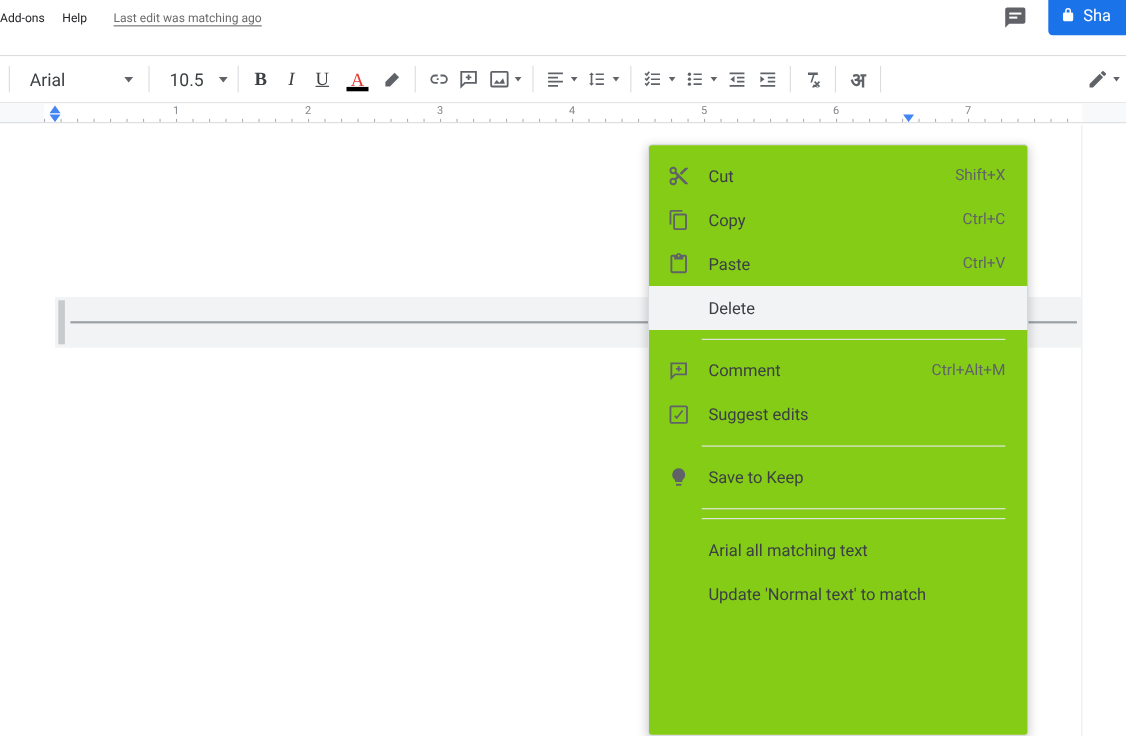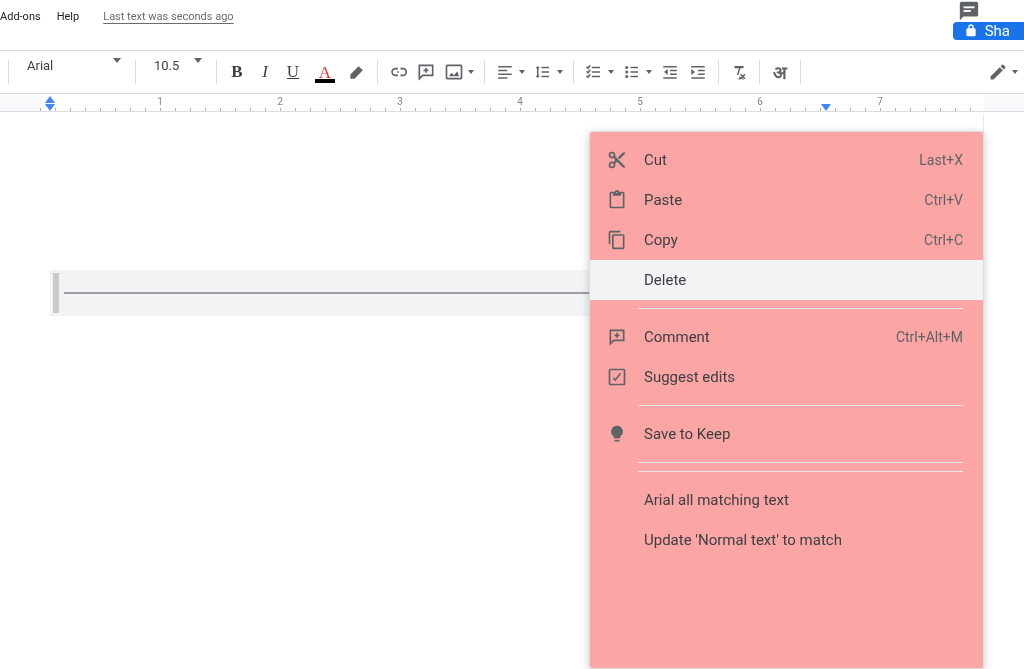--- a/index.html
+++ b/index.html
@@ -29,23 +29,23 @@
     color: #6b6b6b;
     text-decoration: underline;
     text-underline-offset: 3px;
     cursor: pointer;
   }
   .top-right {
     position: absolute;
     right: 0;
     top: 0;
     display: flex;
-    align-items: flex-start;
+    align-items: flex-end;
+    gap: 14px;
     height: 32px;
-    flex-direction: column;
   }
   .comment-bubble {
     width: 32px; height: 32px;
     display: flex; align-items: center; justify-content: center;
     color: #5f6368;
     cursor: pointer;
   }
   .share-btn {
     background: #1a73e8;
     color: #fff;
@@ -77,23 +77,23 @@
   .tb-btn {
     min-width: 24px;
     height: 28px;
     display: flex; align-items: center; justify-content: center;
     color: #5f6368;
     cursor: pointer;
     border-radius: 2px;
     padding: 0 2px;
   }
   .tb-dropdown {
-    display: flex; 
+    display: flex; align-items: center;
     color: #3c4043;
-    font-size: 13px;
+    font-size: 16px;
     padding: 0 6px 0 10px;
     cursor: pointer;
     height: 28px;
   }
   .tb-dropdown .tri { margin-left: 14px; }
   .tri {
     width: 0; height: 0;
     border-left: 4px solid transparent;
     border-right: 4px solid transparent;
     border-top: 5px solid #5f6368;
@@ -193,23 +193,23 @@
     position: absolute; left: 14px; right: 4px;
     top: 50%; transform: translateY(-50%);
     height: 2px; background: #9aa0a6;
   }
 
   
   .ctx {
     position: absolute;
     left: 589px;
     top: 131px;
-    width: 395px;
+    width: 346px;
     bottom: 0;
-    background: #fca5a5;
+    background: #84cc16;
     box-shadow: 0 2px 10px rgba(0,0,0,.2);
     border: 1px solid #dadce0;
     border-radius: 4px;
     padding: 8px 0;
     font-size: 15px;
     color: #3c4043;
   }
   .ctx .item {
     height: 40px;
     display: flex; align-items: center;
@@ -228,21 +228,21 @@
   .noicon { width: 22px; margin-right: 16px; }
 
   svg { display: block; }
 </style>
 </head>
 <body>
 
 <div class="menubar">
   <span class="menu-item">Add-ons</span>
   <span class="menu-item">Help</span>
-  <span class="last-edit">Last text was seconds ago</span>
+  <span class="last-edit">Last edit was matching ago</span>
 </div>
 <div class="top-right">
   <div class="comment-bubble">
     <svg width="22" height="22" viewBox="0 0 24 24">
         <path fill="#5f6368" d="M20 2H4c-1.1 0-2 .9-2 2v18l4-4h14c1.1 0 2-.9 2-2V4C22 2.9 21.1 2 20 2z"></path>
         <rect x="6" y="7" width="12" height="2" fill="#fff"></rect>
         <rect x="6" y="11" width="8" height="2" fill="#fff"></rect>
       </svg>
   </div>
   <div class="share-btn">
@@ -477,39 +477,39 @@
 </div>
 
 <div class="ctx" id="ctx">
     <div class="item">
       <span class="ico">
         <svg width="20" height="20" viewBox="0 0 24 24">
           <path fill="#5f6368" d="M9.64 7.64C9.87 7.14 10 6.59 10 6a4 4 0 1 0-4 4c.59 0 1.14-.13 1.64-.36L10 12l-2.36 2.36C7.14 14.13 6.59 14 6 14a4 4 0 1 0 4 4c0-.59-.13-1.14-.36-1.64L12 14l7 7h3v-1L9.64 7.64zM6 8a2 2 0 1 1 0-4 2 2 0 0 1 0 4zm0 12a2 2 0 1 1 0-4 2 2 0 0 1 0 4zM22 4v-1h-3l-6 6 2 2 7-7z"></path>
         </svg>
       </span>
       <span class="label">Cut</span>
-      <span class="sc">Last+X</span>
+      <span class="sc">Shift+X</span>
+    </div>
+    <div class="item">
+      <span class="ico">
+        <svg width="20" height="20" viewBox="0 0 24 24">
+          <path fill="#5f6368" d="M16 1H4a2 2 0 0 0-2 2v14h2V3h12V1zm3 4H8a2 2 0 0 0-2 2v14a2 2 0 0 0 2 2h11a2 2 0 0 0 2-2V7a2 2 0 0 0-2-2zm0 16H8V7h11v14z"></path>
+        </svg>
+      </span>
+      <span class="label">Copy</span>
+      <span class="sc">Ctrl+C</span>
     </div>
     <div class="item">
       <span class="ico">
         <svg width="20" height="20" viewBox="0 0 24 24">
           <path fill="#5f6368" d="M19 2h-4.18A3 3 0 0 0 12 0a3 3 0 0 0-2.82 2H5a2 2 0 0 0-2 2v16a2 2 0 0 0 2 2h14a2 2 0 0 0 2-2V4a2 2 0 0 0-2-2zm-7 0a1 1 0 1 1 0 2 1 1 0 0 1 0-2zm7 18H5V4h2v3h10V4h2v16z"></path>
         </svg>
       </span>
       <span class="label">Paste</span>
       <span class="sc">Ctrl+V</span>
-    </div>
-    <div class="item">
-      <span class="ico">
-        <svg width="20" height="20" viewBox="0 0 24 24">
-          <path fill="#5f6368" d="M16 1H4a2 2 0 0 0-2 2v14h2V3h12V1zm3 4H8a2 2 0 0 0-2 2v14a2 2 0 0 0 2 2h11a2 2 0 0 0 2-2V7a2 2 0 0 0-2-2zm0 16H8V7h11v14z"></path>
-        </svg>
-      </span>
-      <span class="label">Copy</span>
-      <span class="sc">Ctrl+C</span>
     </div>
     <div class="item hov">
       <span class="noicon"></span>
       <span class="label">Delete</span>
     </div>
     <div class="sep"></div>
     <div class="item">
       <span class="ico">
         <svg width="20" height="20" viewBox="0 0 24 24">
           <path fill="none" stroke="#5f6368" stroke-width="2" d="M4 4h16v12H8l-4 4z"></path>

